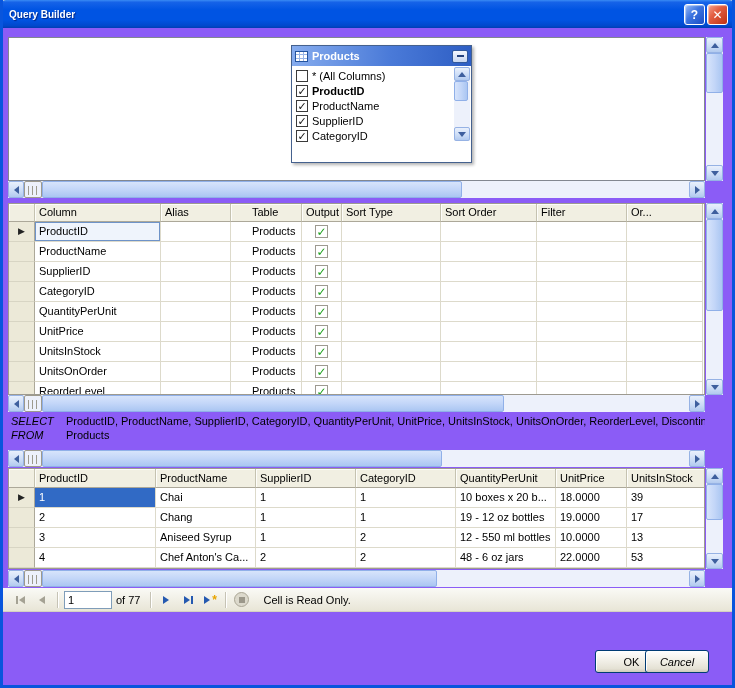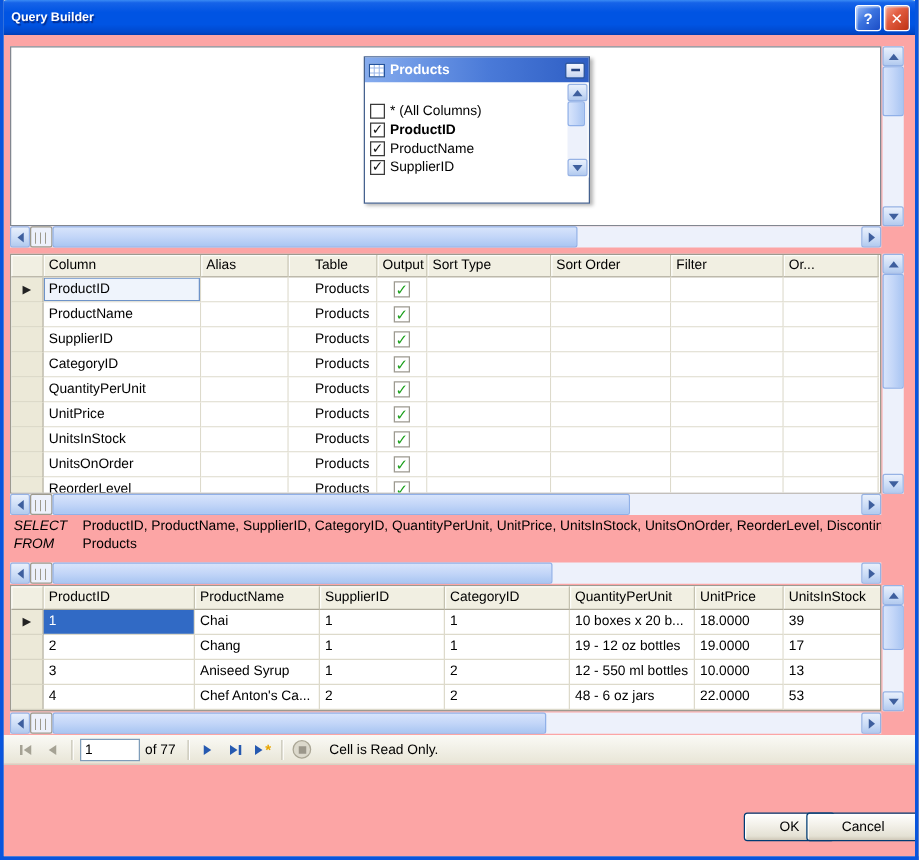--- a/index.html
+++ b/index.html
@@ -13,38 +13,38 @@
     border-radius:6px 6px 0 0;display:flex;align-items:center;}
   .title-text{color:#fff;font-size:10px;font-weight:bold;padding-left:9px;
     text-shadow:1px 1px 1px rgba(0,0,60,.55);}
   .tb-buttons{position:absolute;right:7px;top:4px;display:flex;gap:2px;}
   .tb-btn{width:21px;height:21px;border:1px solid #fff;border-radius:3px;color:#fff;
     font-size:12px;font-weight:bold;display:flex;align-items:center;justify-content:center;
     box-shadow:inset 1px 1px 1px rgba(255,255,255,.5);}
   .tb-help{background:linear-gradient(135deg,#9ABCF8 0%,#3C74E0 45%,#1E50C8 95%);}
   .tb-close{background:linear-gradient(135deg,#F5A38E 0%,#E35E42 40%,#C13516 95%);}
 
-  .body{position:absolute;top:28px;left:0;right:0;bottom:0;background:#fca5a5;}
+  .body{position:absolute;top:28px;left:0;right:0;bottom:0;background:#8b5cf6;}
 
   
   .diagram-canvas{position:absolute;left:5px;top:9px;width:697px;height:144px;
     background:#fff;border:1px solid #828790;overflow:hidden;}
 
   .pwin{position:absolute;left:282px;top:7px;width:181px;height:118px;
     border:1px solid #45618E;background:#fff;box-shadow:2px 2px 3px rgba(0,0,0,.3);}
   .pwin-title{height:20px;background:linear-gradient(90deg,#86ACEE 0%,#4A7AD8 55%,#2E5EC4 100%);
     display:flex;align-items:center;padding:0 3px;}
   .tbl-icon{width:13px;height:11px;background:#fff;border:1px solid #23539E;margin-right:4px;
     background-image:linear-gradient(#9AB6E8 1px,transparent 1px),linear-gradient(90deg,#9AB6E8 1px,transparent 1px);
     background-size:4px 4px;background-position:-1px 2px;}
   .pwin-title-text{color:#fff;font-weight:bold;font-size:11px;flex:1;}
   .pwin-min{width:16px;height:13px;border:1px solid #30589C;border-radius:2px;
     background:linear-gradient(180deg,#F4F7FE,#C8D6F0);display:flex;align-items:center;justify-content:center;}
   .pwin-min::after{content:"";width:7px;height:2px;background:#24427E;}
-  .pwin-list{position:relative;height:76px;background:#fff;padding-top:15px;overflow:hidden;}
+  .pwin-list{position:relative;height:76px;background:#fff;padding-top:2px;overflow:hidden;}
   .pfield{height:15px;display:flex;align-items:center;padding-left:4px;padding-right:18px;
     font-size:11px;white-space:nowrap;overflow:hidden;}
   .pcb{width:12px;height:12px;border:1px solid #3A3A3A;background:#fff;margin-right:4px;
     display:flex;align-items:center;justify-content:center;flex:0 0 12px;}
   .ptick{visibility:hidden;font-size:11px;font-weight:bold;color:#111;line-height:10px;}
   .pcb.b-true .ptick{visibility:visible;}
   .plabel.b-true{font-weight:bold;}
   .plist-scroll{position:absolute;top:1px;right:1px;width:16px;bottom:1px;background:#EDF1FB;
     display:flex;flex-direction:column;}
 
@@ -151,21 +151,21 @@
   .nav-status{margin-left:10px;color:#000;}
 
   
   .xp-btn{position:absolute;border:1px solid #003C74;border-radius:3px;
     background:linear-gradient(180deg,#FFFFFF 0%,#F2F0E8 45%,#E4E1D4 85%,#CFC8B8 100%);
     font-size:11px;font-family:"Liberation Sans",sans-serif;color:#000;
     display:flex;align-items:center;justify-content:center;box-shadow:inset 1px 1px 0 #FFFFFF;}
   .btn-execute{left:11px;top:622px;width:96px;height:23px;}
   .btn-execute::before{content:"";position:absolute;inset:3px;border:1px dotted #333;border-radius:1px;}
   .btn-ok{left:560px;top:622px;width:73px;height:23px;margin-left:32px;}
-  .btn-cancel{left:642px;top:622px;width:91px;height:23px;}
+  .btn-cancel{left:642px;top:622px;width:64px;height:23px;font-style:italic;}
 </style>
 </head>
 <body>
 
 <div class="window">
   <div class="titlebar">
     <span class="title-text">Query Builder</span>
     <div class="tb-buttons">
       <div class="tb-btn tb-help">?</div>
       <div class="tb-btn tb-close">✕</div>

